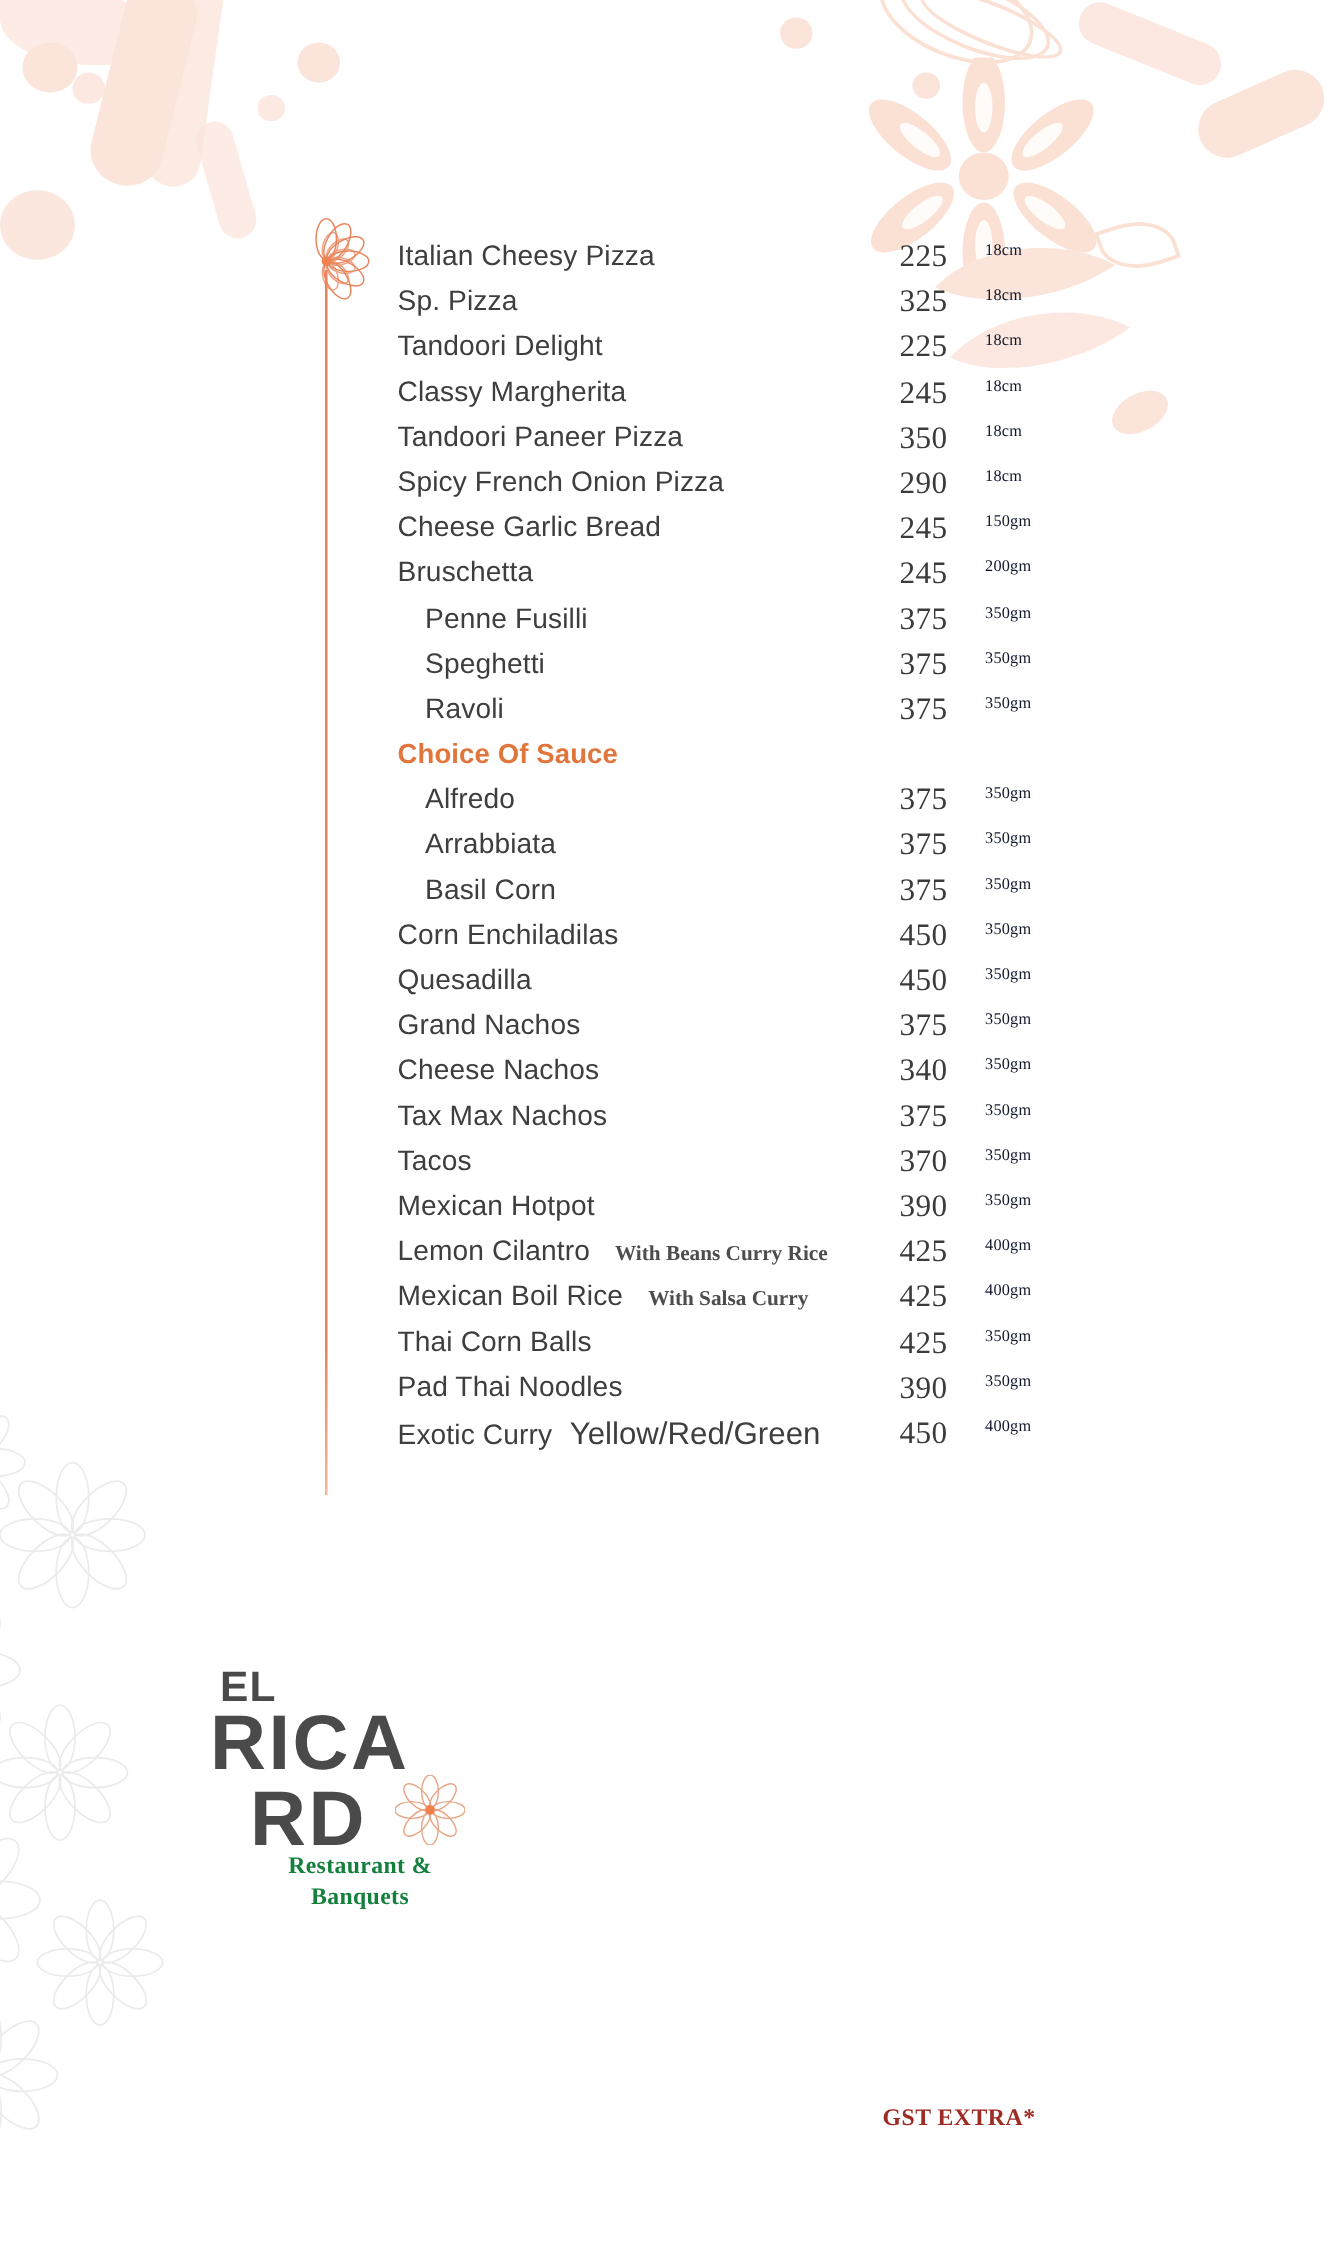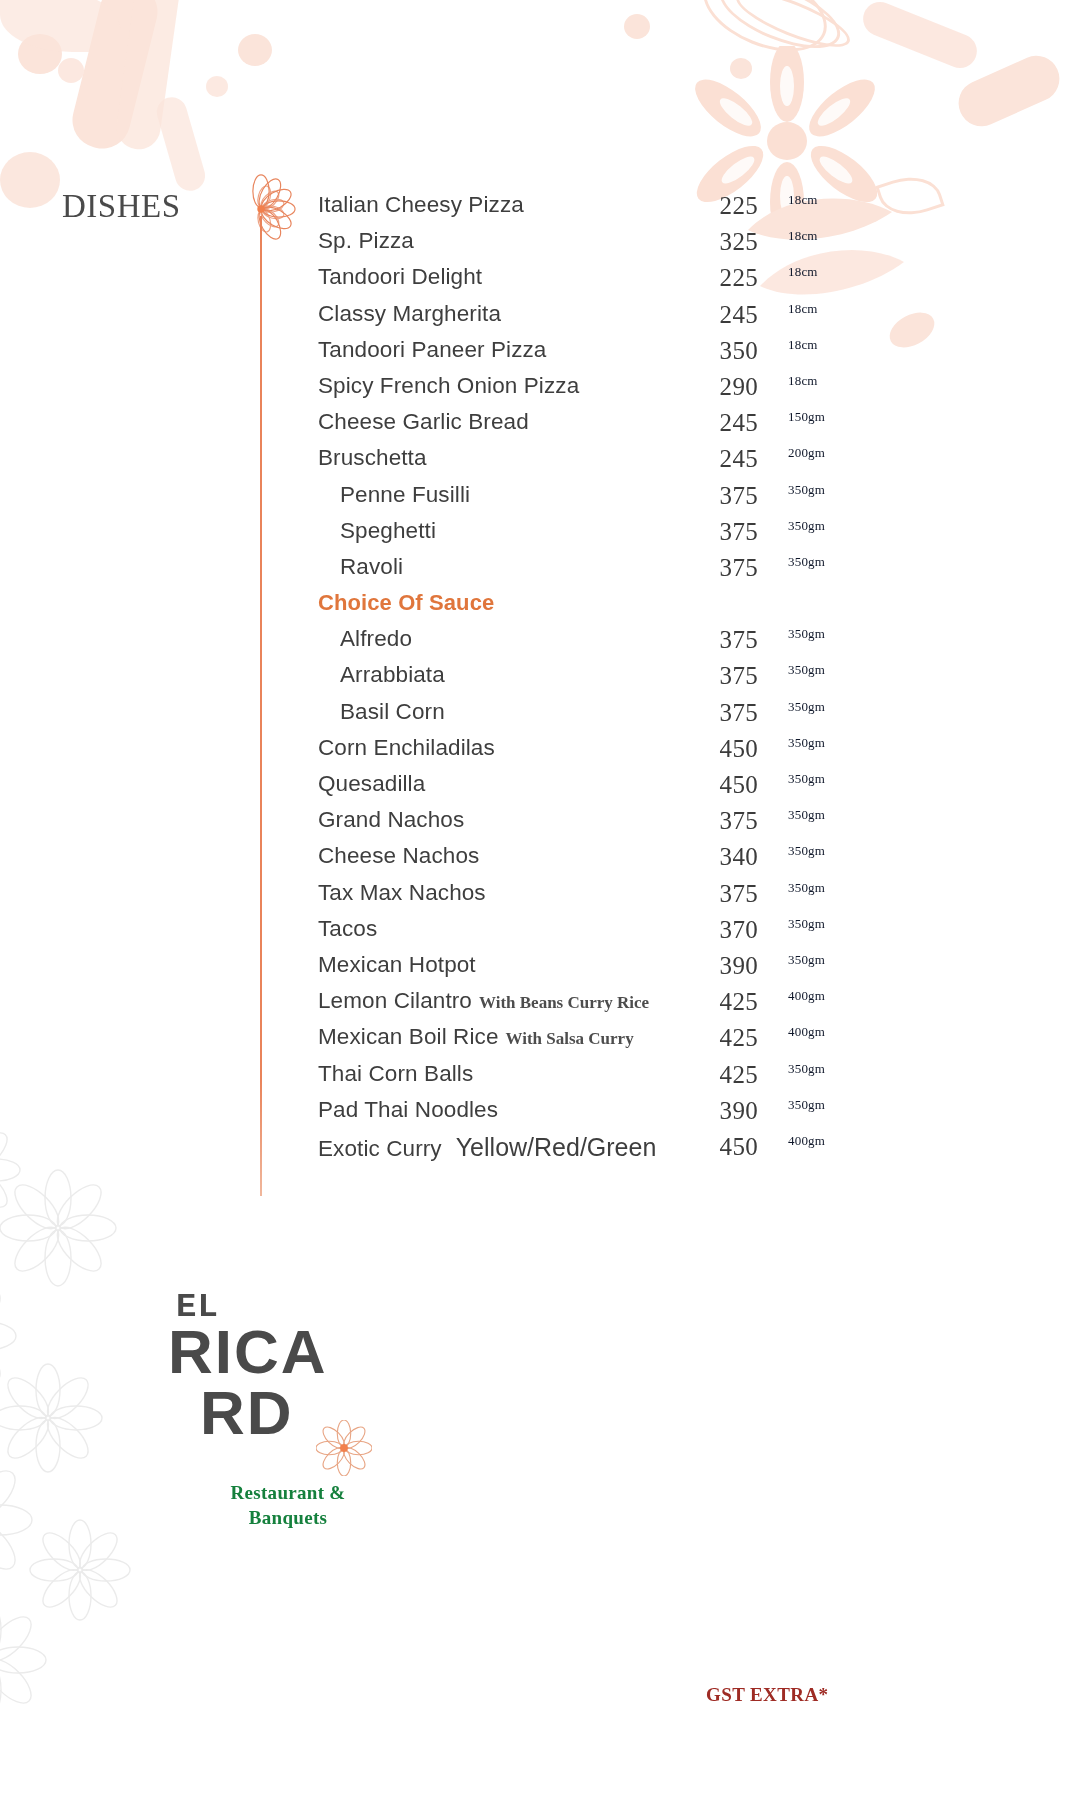--- a/index.html
+++ b/index.html
@@ -99,21 +99,21 @@
     font-weight: 400;
     color: #3e3e3e;
     letter-spacing: 0.1px;
     white-space: nowrap;
   }
   .row .suffix {
     font-family: "Liberation Serif", serif;
     font-size: 17px;
     font-weight: 700;
     color: #4d4d4d;
-    margin-left: 7px;
+    margin-left: 20px;
     white-space: nowrap;
   }
   .row .variant {
     font-family: "Liberation Sans", sans-serif;
     font-size: 25px;
     font-weight: 400;
     color: #3e3e3e;
     margin-left: 14px;
     white-space: nowrap;
   }
@@ -148,27 +148,28 @@
 
   
   .logo-wrap {
     position: absolute;
     left: 168px;
     top: 1292px;
     width: 240px;
     height: 230px;
   }
   .logo-el {
-    font-family: Liberation Mono, monospace;
+    font-family: Liberation Sans, sans-serif;
     font-size: 34px;
     font-weight: 700;
     color: #4a4a4a;
     letter-spacing: 1px;
     line-height: 30px;
     padding-left: 8px;
+    margin-top: 43px;
   }
   .logo-rica {
     font-family: "Liberation Sans", sans-serif;
     font-size: 62px;
     font-weight: 700;
     color: #4a4a4a;
     letter-spacing: 2px;
     line-height: 60px;
   }
   .logo-rd {
@@ -264,21 +265,20 @@
 
   <svg class="deco" style="left:742px;top:178px;" width="200" height="180" viewBox="0 0 200 180">
     <g fill="#fbe4da">
       <path d="M6 52 C40 16 110 12 150 34 C110 62 44 70 6 52 Z"></path>
       <path d="M18 108 C54 70 122 62 162 84 C122 114 56 126 18 108 Z" opacity=".85"></path>
       <ellipse cx="170" cy="152" rx="24" ry="15" transform="rotate(-28 170 152)"></ellipse>
     </g>
   </svg>
 
   <div class="section-title">
-    <div>DISHES</div>
   </div>
 
   <svg class="divider-flower" viewBox="0 0 100 100">
     <g fill="none" stroke="#e8865e" stroke-width="1.6">
       <g>
         <ellipse cx="50" cy="26" rx="11" ry="22"></ellipse>
         <ellipse cx="50" cy="26" rx="11" ry="22" transform="rotate(30 50 50)"></ellipse>
         <ellipse cx="50" cy="26" rx="11" ry="22" transform="rotate(60 50 50)"></ellipse>
         <ellipse cx="50" cy="26" rx="11" ry="22" transform="rotate(90 50 50)"></ellipse>
         <ellipse cx="50" cy="26" rx="11" ry="22" transform="rotate(120 50 50)"></ellipse>

